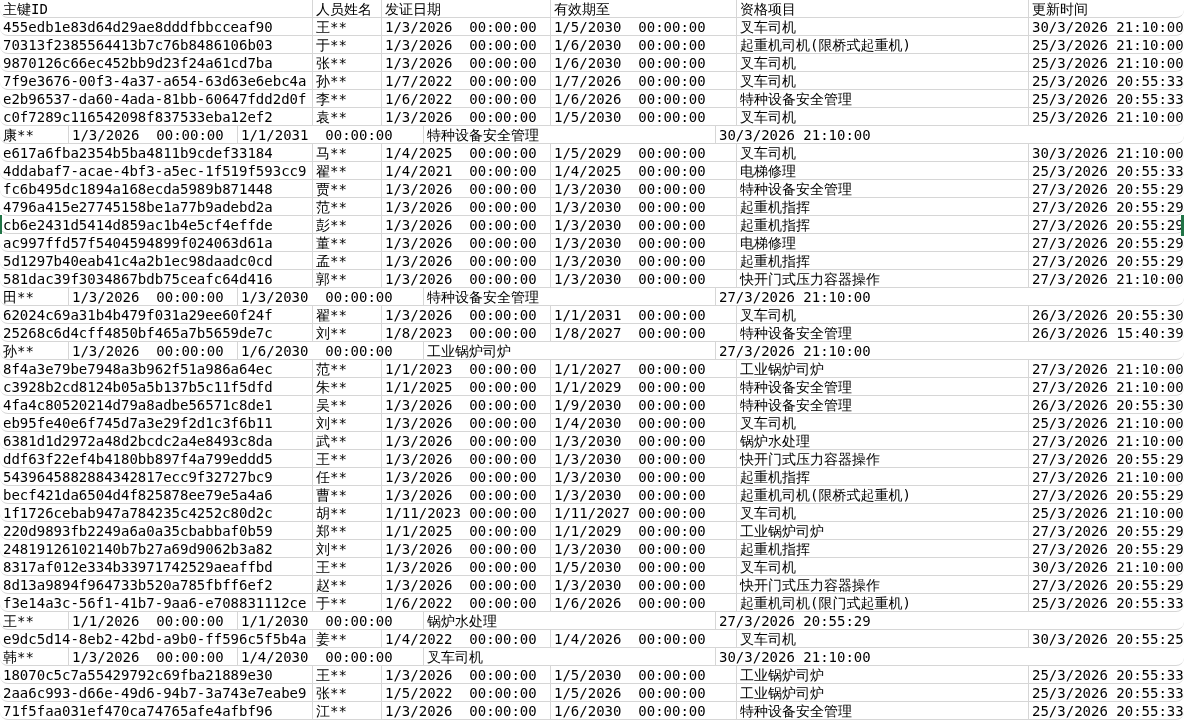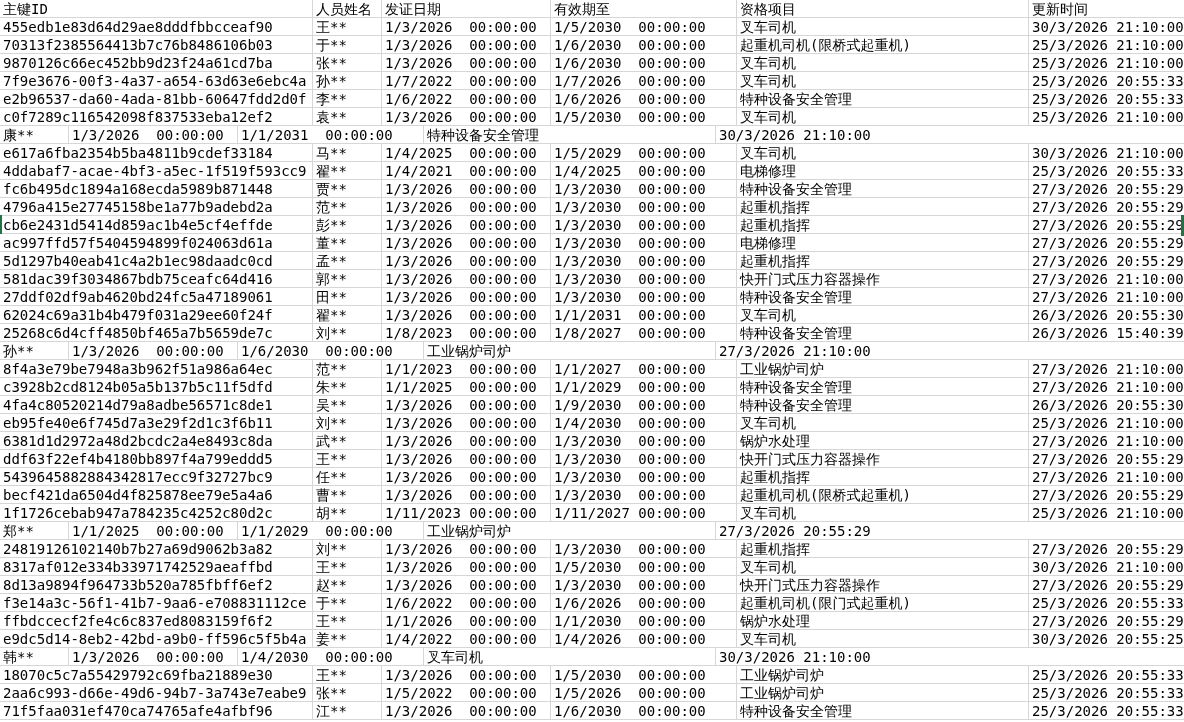--- a/index.html
+++ b/index.html
@@ -12,20 +12,21 @@
     font-size:14px;
     color:#000000;
   }
   .row {
     display:flex;
     height:18px;
     box-sizing:border-box;
     border-bottom:1px solid #d6d6d6;
     position:relative;
     background:#ffffff;
+    border-radius:8px;
   }
   .cell {
     flex:none;
     box-sizing:border-box;
     border-right:1px solid #d6d6d6;
     padding:1px 0 0 3px;
     line-height:16px;
     white-space:pre;
     overflow:hidden;
   }
@@ -170,21 +171,20 @@
       </div>
       <div class="row">
         <div class="cell c0">581dac39f3034867bdb75ceafc64d416</div>
         <div class="cell c1">郭**</div>
         <div class="cell c2">1/3/2026  00:00:00</div>
         <div class="cell c3">1/3/2030  00:00:00</div>
         <div class="cell c4">快开门式压力容器操作</div>
         <div class="cell c5">27/3/2026 21:10:00</div>
       </div>
       <div class="row">
-        <div class="cell c0">27ddf02df9ab4620bd24fc5a47189061</div>
         <div class="cell c1">田**</div>
         <div class="cell c2">1/3/2026  00:00:00</div>
         <div class="cell c3">1/3/2030  00:00:00</div>
         <div class="cell c4">特种设备安全管理</div>
         <div class="cell c5">27/3/2026 21:10:00</div>
       </div>
       <div class="row">
         <div class="cell c0">62024c69a31b4b479f031a29ee60f24f</div>
         <div class="cell c1">翟**</div>
         <div class="cell c2">1/3/2026  00:00:00</div>
@@ -273,20 +273,21 @@
       </div>
       <div class="row">
         <div class="cell c0">1f1726cebab947a784235c4252c80d2c</div>
         <div class="cell c1">胡**</div>
         <div class="cell c2">1/11/2023 00:00:00</div>
         <div class="cell c3">1/11/2027 00:00:00</div>
         <div class="cell c4">叉车司机</div>
         <div class="cell c5">25/3/2026 21:10:00</div>
       </div>
       <div class="row">
+        <div class="cell c0">220d9893fb2249a6a0a35cbabbaf0b59</div>
         <div class="cell c1">郑**</div>
         <div class="cell c2">1/1/2025  00:00:00</div>
         <div class="cell c3">1/1/2029  00:00:00</div>
         <div class="cell c4">工业锅炉司炉</div>
         <div class="cell c5">27/3/2026 20:55:29</div>
       </div>
       <div class="row">
         <div class="cell c0">24819126102140b7b27a69d9062b3a82</div>
         <div class="cell c1">刘**</div>
         <div class="cell c2">1/3/2026  00:00:00</div>
@@ -312,21 +313,20 @@
       </div>
       <div class="row">
         <div class="cell c0">f3e14a3c-56f1-41b7-9aa6-e708831112ce</div>
         <div class="cell c1">于**</div>
         <div class="cell c2">1/6/2022  00:00:00</div>
         <div class="cell c3">1/6/2026  00:00:00</div>
         <div class="cell c4">起重机司机(限门式起重机)</div>
         <div class="cell c5">25/3/2026 20:55:33</div>
       </div>
       <div class="row">
-        <div class="cell c0">ffbdccecf2fe4c6c837ed8083159f6f2</div>
         <div class="cell c1">王**</div>
         <div class="cell c2">1/1/2026  00:00:00</div>
         <div class="cell c3">1/1/2030  00:00:00</div>
         <div class="cell c4">锅炉水处理</div>
         <div class="cell c5">27/3/2026 20:55:29</div>
       </div>
       <div class="row">
         <div class="cell c0">e9dc5d14-8eb2-42bd-a9b0-ff596c5f5b4a</div>
         <div class="cell c1">姜**</div>
         <div class="cell c2">1/4/2022  00:00:00</div>

